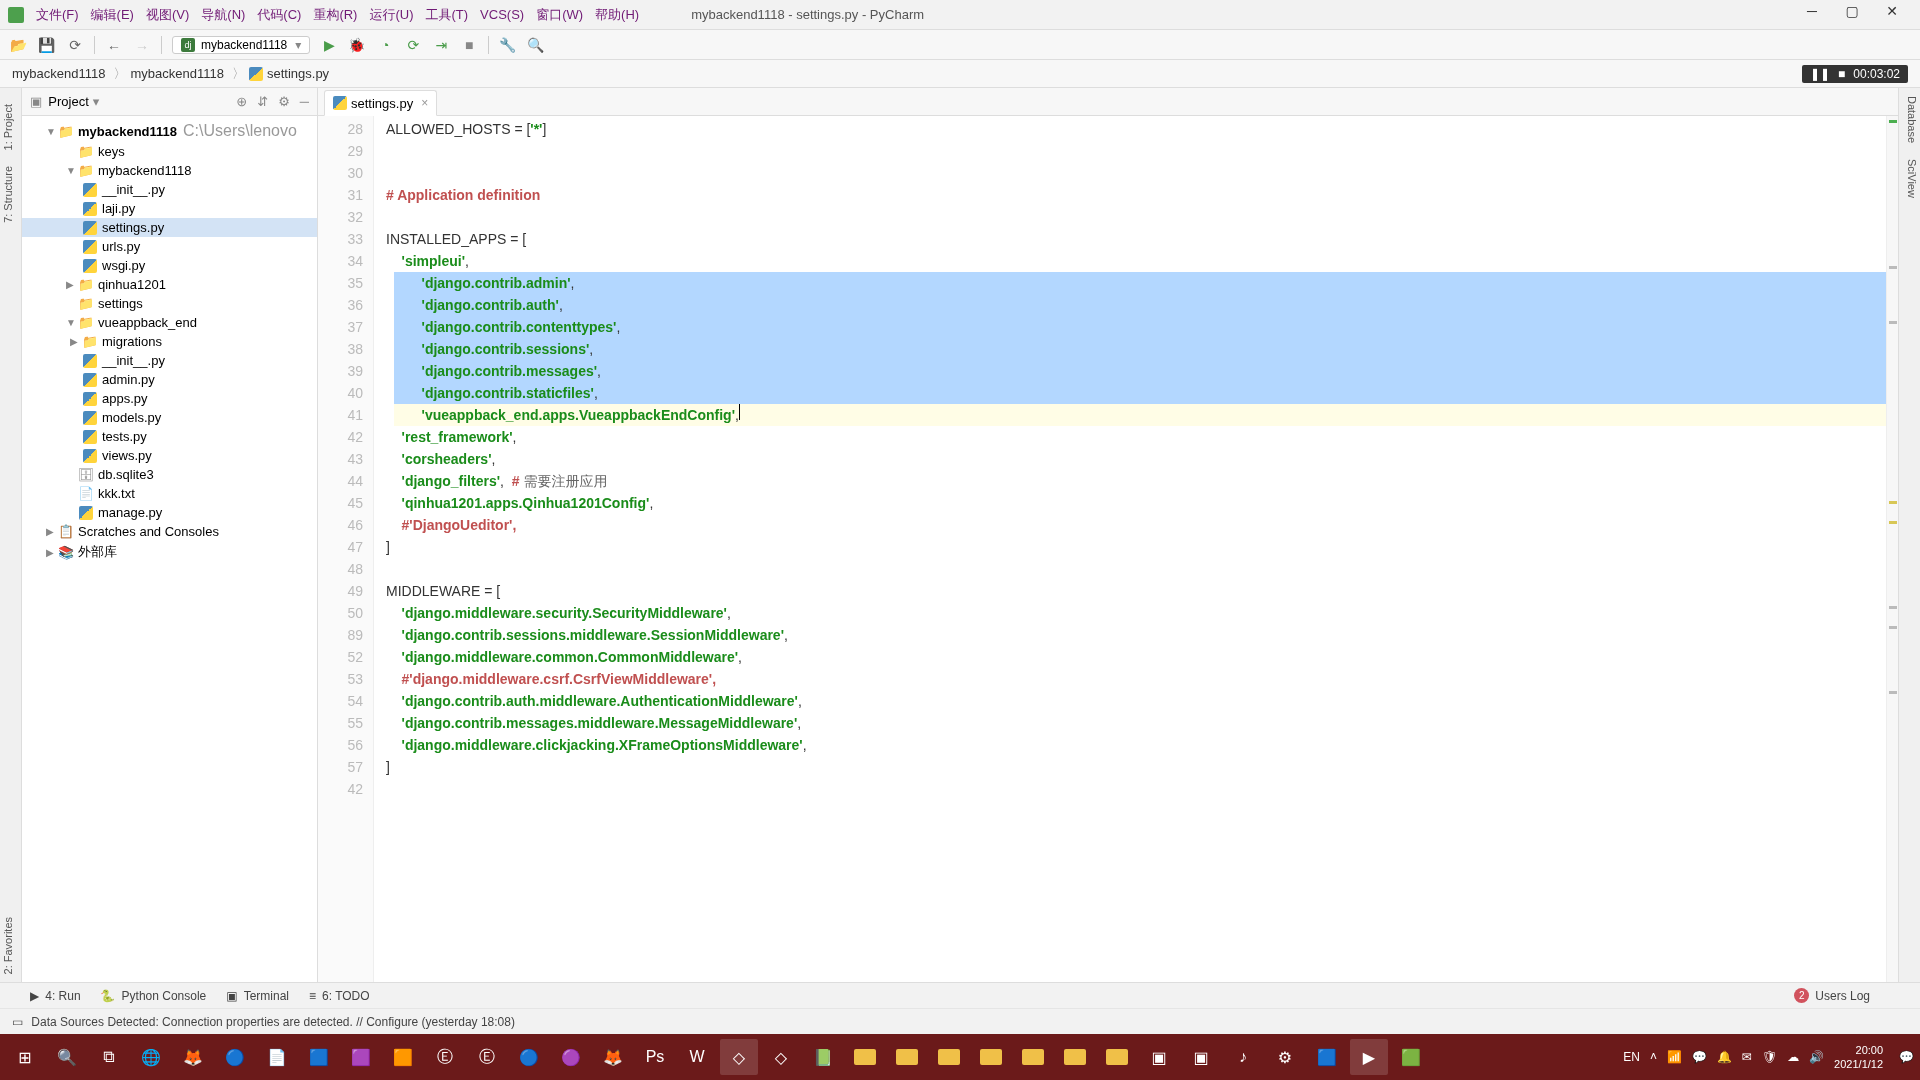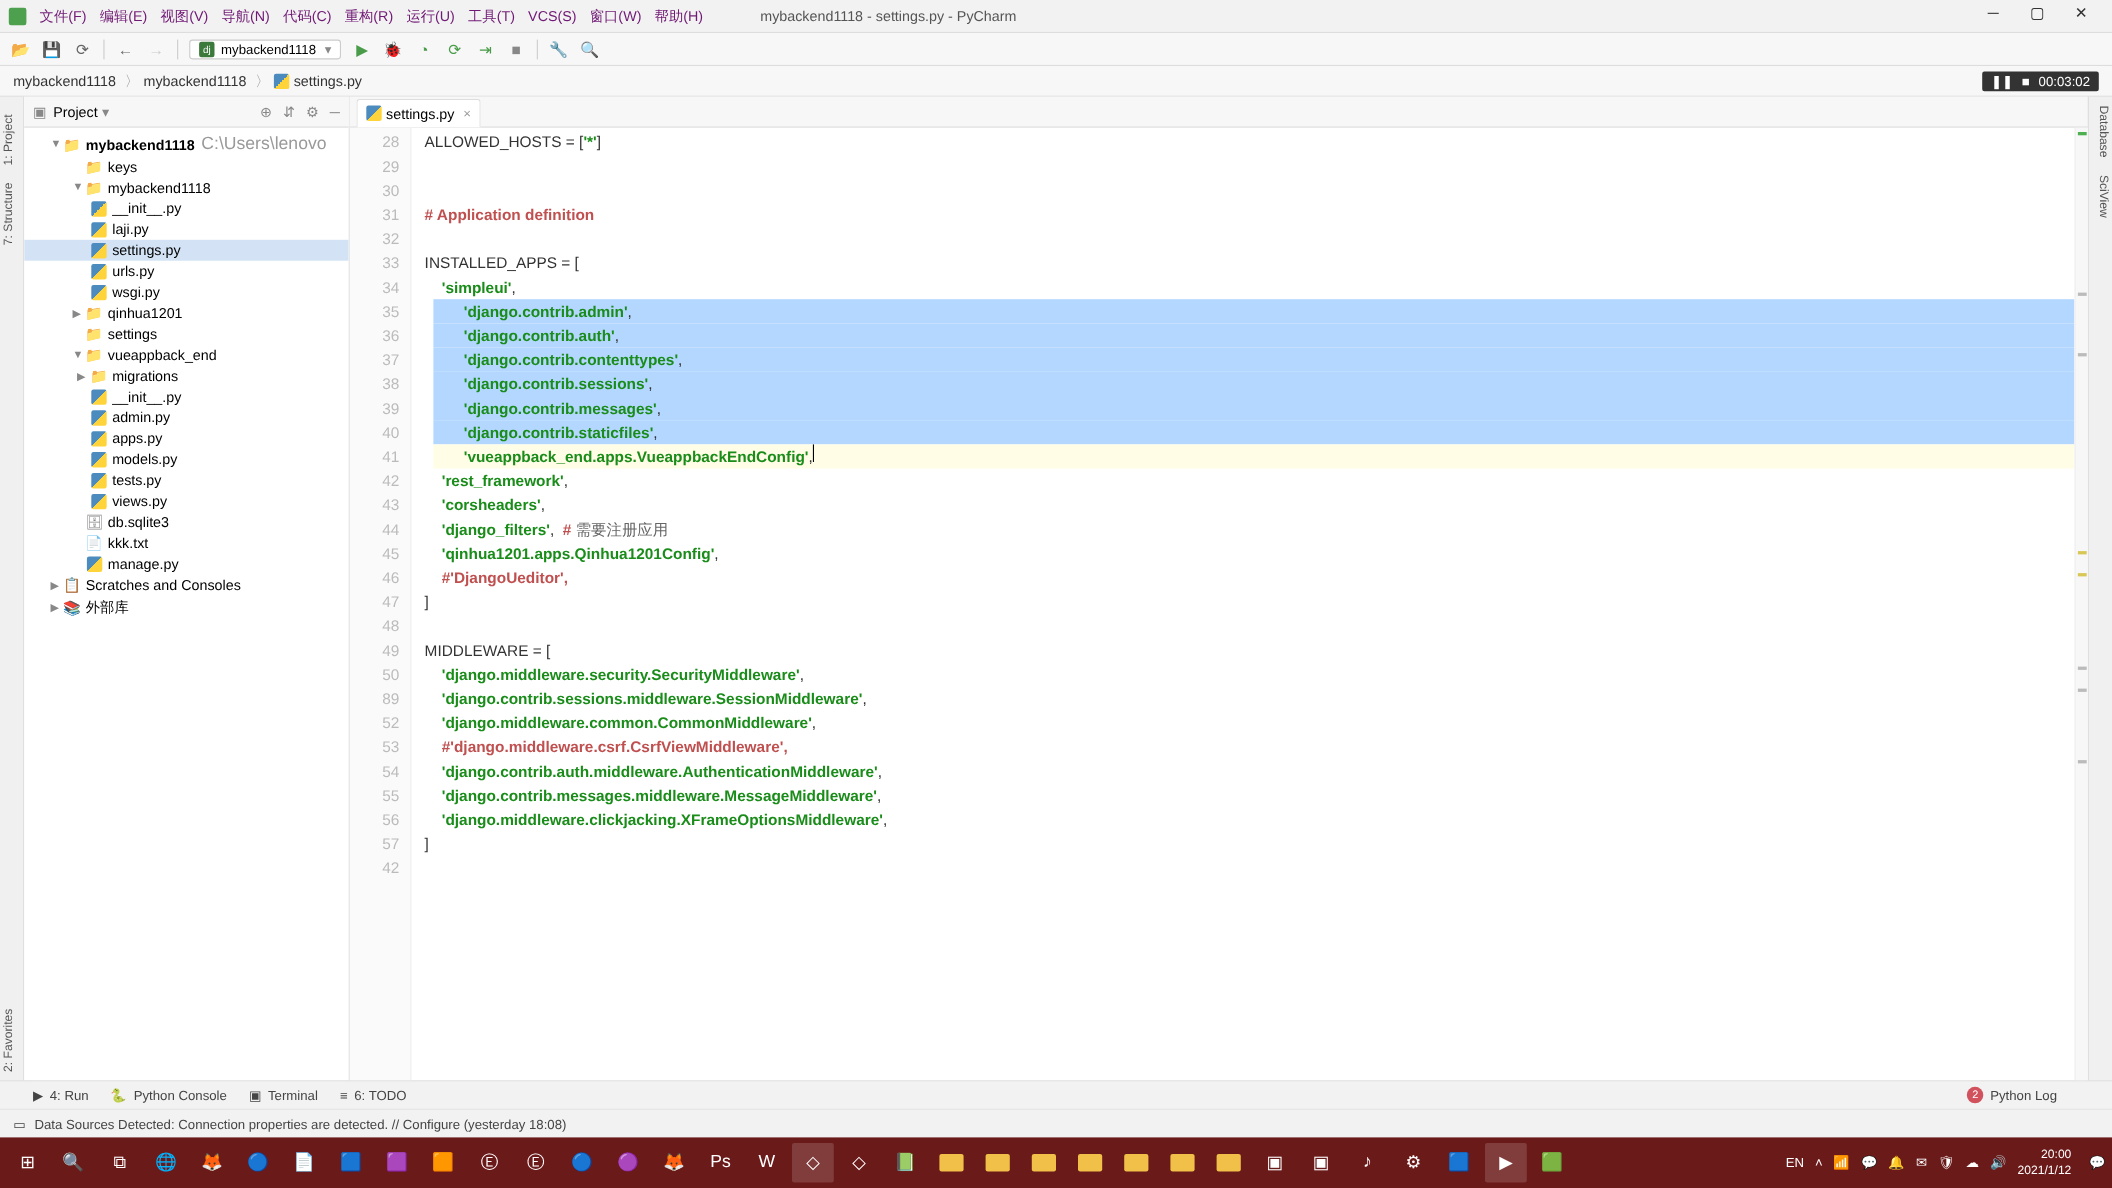--- a/index.html
+++ b/index.html
@@ -377,21 +377,21 @@
   </div>
 </div>
 
 <div class="bottom-tools">
   <div class="item">▶ <span>4: Run</span></div>
   <div class="item">🐍 <span>Python Console</span></div>
   <div class="item">▣ <span>Terminal</span></div>
   <div class="item">≡ <span>6: TODO</span></div>
   <div class="right">
     <span class="warn-badge">2</span>
-    <span class="item">Python Log</span>
+    <span class="item">Users Log</span>
   </div>
 </div>
 
 <div class="status-bar">
   <span style="margin-right:8px;">▭</span>
   <span>Data Sources Detected: Connection properties are detected. // Configure (yesterday 18:08)</span>
 </div>
 
 <div class="taskbar">
   <div class="tb-item">⊞</div>

